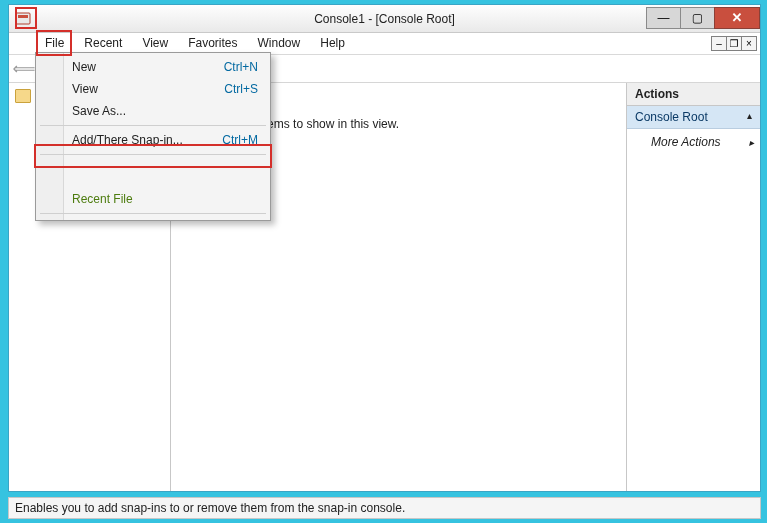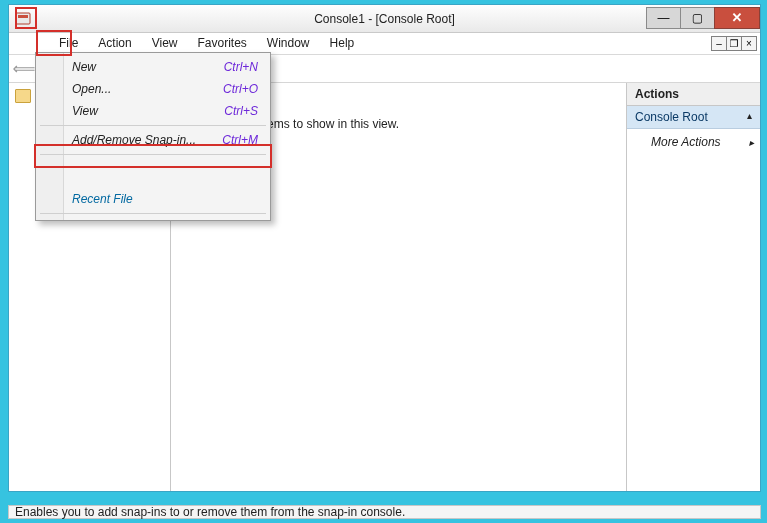--- a/index.html
+++ b/index.html
@@ -67,21 +67,21 @@
   .win-controls .btn.close .x {
     font-weight:bold;
     font-size:13px;
   }
   .menubar {
     height:22px;
     background:#fff;
     border-bottom:1px solid #d9d9d9;
     display:flex;
     align-items:stretch;
-    padding-left:40px;
+    padding-left:26px;
     position:relative;
   }
   .menubar .menu {
     padding:3px 10px;
     cursor:default;
     color:#222;
   }
   .file-highlight {
     position:absolute;
     left:27px; top:-3px;
@@ -182,21 +182,21 @@
     color:#222;
     display:flex;
     align-items:center;
     justify-content:space-between;
     font-style:italic;
   }
   .chev { color:#222; font-size:10px;}
   .statusbar {
     position:absolute;
     left:8px; right:6px; bottom:4px;
-    height:14px;
+    height:22px;
     background:#f5f5f5;
     border:1px solid #c7c7c7;
     display:flex;
     align-items:center;
     padding:0 6px;
     color:#222;
     font-size:12px;
   }
   
   .dropdown {
@@ -211,37 +211,36 @@
   }
   .dropdown .gutter {
     width:28px;
     background:#efefef;
     border-right:1px solid #d8d8d8;
   }
   .dropdown ul {
     list-style:none;
     flex:1;
     padding:3px 0;
-    font-style:italic;
   }
   .dropdown li {
     display:flex;
     justify-content:space-between;
     align-items:center;
     padding:4px 12px 4px 8px;
     color:#222;
     cursor:default;
   }
-  .dropdown li.disabled { color:#0369a1;margin-top:33px; }
+  .dropdown li.disabled { color:#4d7c0f;margin-top:33px; }
   .dropdown li.sep {
     padding:0; height:1px;
     background:#cfcfcf;
     margin:3px 4px 3px -24px;
   }
-  .dropdown li .shortcut { color:#6d28d9; }
+  .dropdown li .shortcut { color:#0369a1; }
   .snapin-highlight {
     position:absolute;
     left:34px; top:144px;
     width:238px; height:24px;
     border:2px solid #d42f2a;
     z-index:60;
     pointer-events:none;
   }
   .icon-highlight {
     position:absolute;
@@ -276,21 +275,21 @@
           <span class="x">✕</span>
         </div>
     </div>
   </div>
 
   <div class="icon-highlight"></div>
 
   <div class="menubar">
     <div class="file-highlight"></div>
     <div class="menu">File</div>
-    <div class="menu">Action</div>
+    <div class="menu">Recent</div>
     <div class="menu">View</div>
     <div class="menu">Favorites</div>
     <div class="menu">Window</div>
     <div class="menu">Help</div>
     <div class="mdi-controls">
       <div class="mbtn">
           <span>–</span>
         </div>
       <div class="mbtn">
           <span>❐</span>
@@ -335,30 +334,30 @@
 </div>
 
 <div class="dropdown">
   <div class="gutter"></div>
   <ul>
     <li>
       <span>New</span>
       <span class="shortcut">Ctrl+N</span>
     </li>
     <li>
-      <span>Open...</span>
-      <span class="shortcut">Ctrl+O</span>
-    </li>
-    <li>
       <span>View</span>
       <span class="shortcut">Ctrl+S</span>
     </li>
+    <li>
+      <span>Save As...</span>
+      <span class="shortcut"></span>
+    </li>
     <li class="sep"></li>
     <li>
-      <span>Add/Remove Snap-in...</span>
+      <span>Add/There Snap-in...</span>
       <span class="shortcut">Ctrl+M</span>
     </li>
     <li class="sep"></li>
     <li class="disabled">
       <span>Recent File</span>
       <span class="shortcut"></span>
     </li>
     <li class="sep"></li>
   </ul>
 </div>

